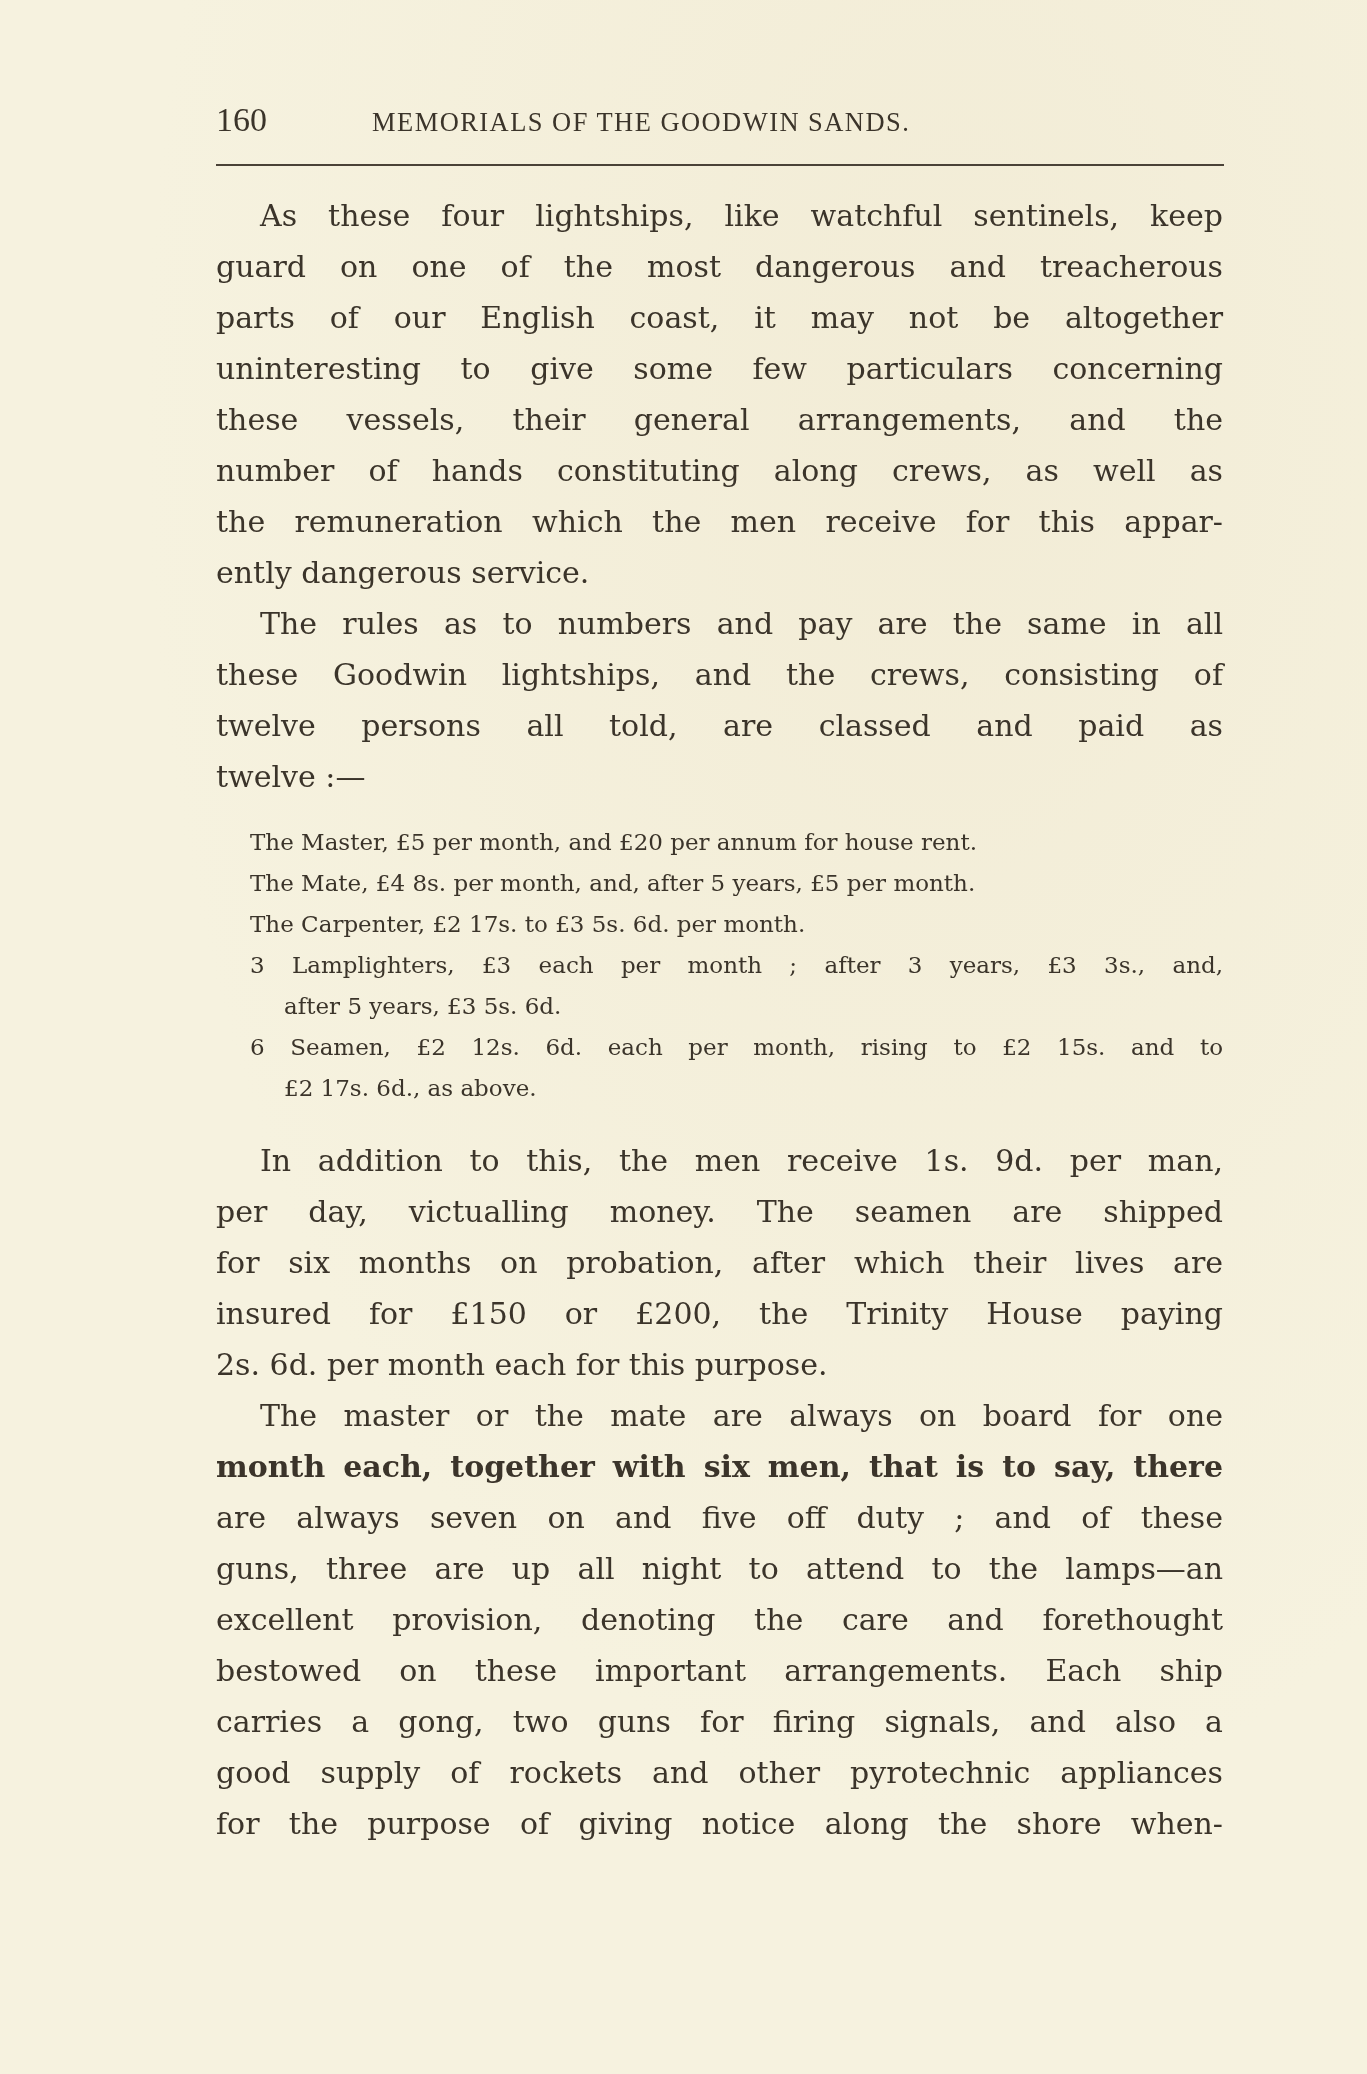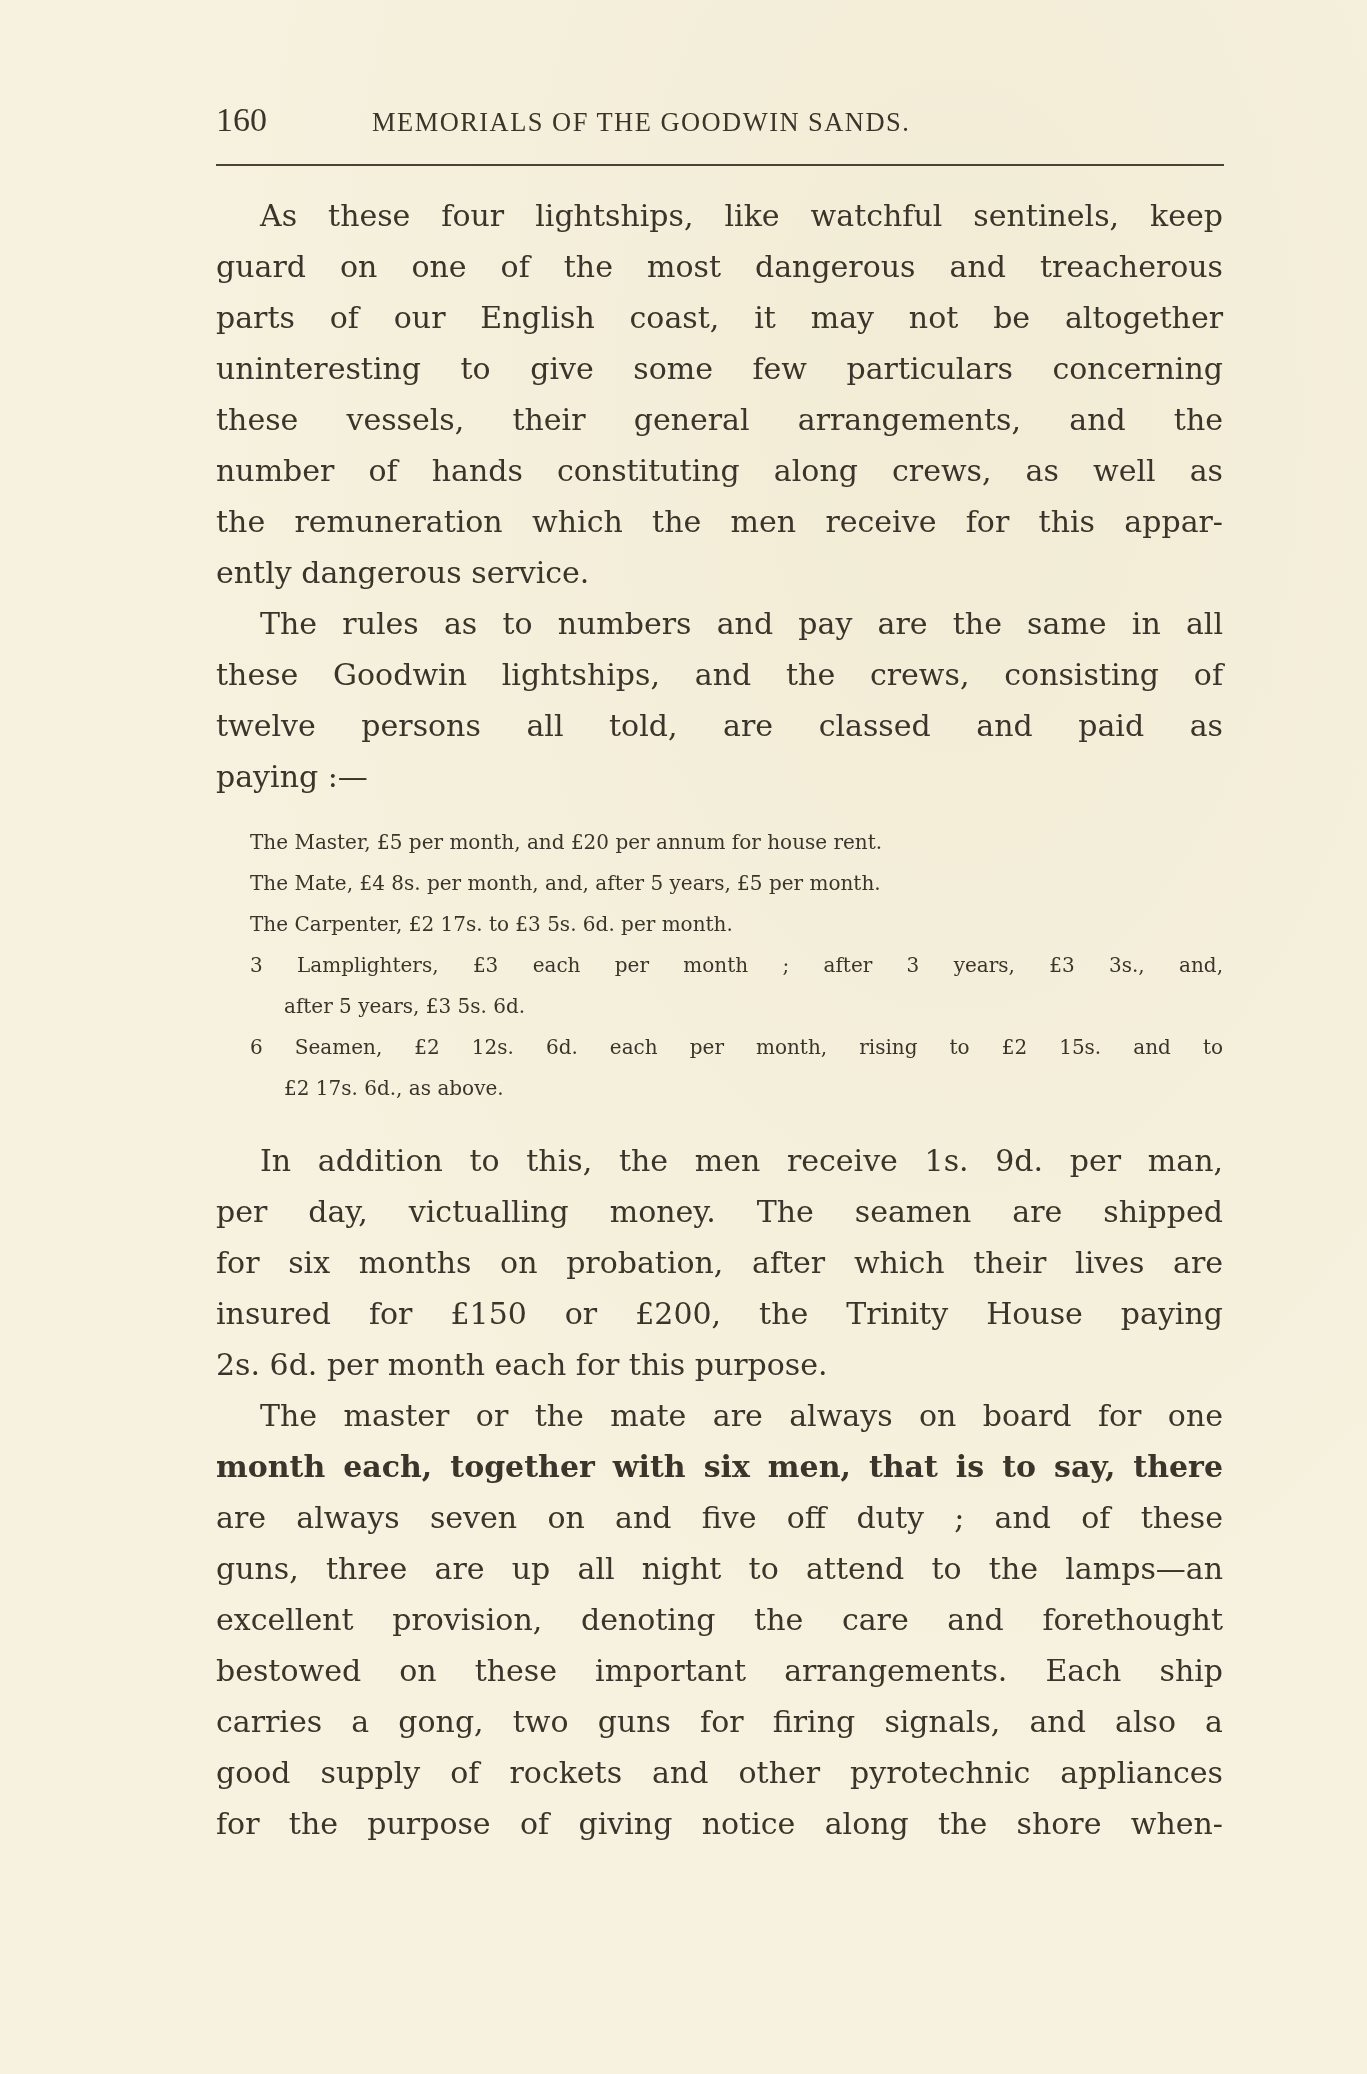--- a/index.html
+++ b/index.html
@@ -25,21 +25,21 @@
   .rule { position: absolute; left: 196px; top: 164px; width: 1008px; height: 2px; background: #4a4237; }
   .line {
     position: absolute; white-space: pre; font-size: 30px; line-height: 40px;
     font-family: "DejaVu Serif", serif;
     text-align: justify; text-align-last: justify;
   }
   .body-line { left: 196px; width: 1007px; }
   .body-line.indent { left: 240px; width: 963px; }
   .body-line.last { text-align-last: left; }
   .list-line {
-    font-size: 20px; line-height: 32px; left: 230px; width: 973px;
+    font-size: 23px; line-height: 32px; left: 230px; width: 973px;
     text-align-last: left;
   }
   .list-line.cont { left: 264px; width: 939px; }
   .list-line.full { text-align-last: justify; }
 </style>
 </head>
 <body>
 
 <div class="page">
 
@@ -57,21 +57,21 @@
     <div class="line body-line" style="top: 400px; white-space: normal;">these vessels, their general arrangements, and the</div>
     <div class="line body-line" style="top: 451px; white-space: normal;">number of hands constituting along crews, as well as</div>
     <div class="line body-line" style="top: 502px; white-space: normal;">the remuneration which the men receive for this appar-</div>
     <div class="line body-line last" style="top: 553px; white-space: nowrap;">ently dangerous service.</div>
   </div>
 
   <div>
     <div class="line body-line indent" style="top: 604px; white-space: normal;">The rules as to numbers and pay are the same in all</div>
     <div class="line body-line" style="top: 655px; white-space: normal;">these Goodwin lightships, and the crews, consisting of</div>
     <div class="line body-line" style="top: 706px; white-space: normal;">twelve persons all told, are classed and paid as</div>
-    <div class="line body-line last" style="top: 757px; white-space: nowrap;">paying :—</div>
+    <div class="line body-line last" style="top: 757px; white-space: nowrap;">twelve :—</div>
   </div>
 
   <div>
     <div class="line list-line" style="top: 826px; white-space: nowrap;">The Master, £5 per month, and £20 per annum for house rent.</div>
     <div class="line list-line" style="top: 867px; white-space: nowrap;">The Mate, £4 8s. per month, and, after 5 years, £5 per month.</div>
     <div class="line list-line" style="top: 908px; white-space: nowrap;">The Carpenter, £2 17s. to £3 5s. 6d. per month.</div>
     <div class="line list-line full" style="top: 949px; white-space: normal;">3 Lamplighters, £3 each per month ; after 3 years, £3 3s., and,</div>
     <div class="line list-line cont" style="top: 990px; white-space: nowrap;">after 5 years, £3 5s. 6d.</div>
     <div class="line list-line full" style="top: 1031px; white-space: normal;">6 Seamen, £2 12s. 6d. each per month, rising to £2 15s. and to</div>
     <div class="line list-line cont" style="top: 1072px; white-space: nowrap;">£2 17s. 6d., as above.</div>

